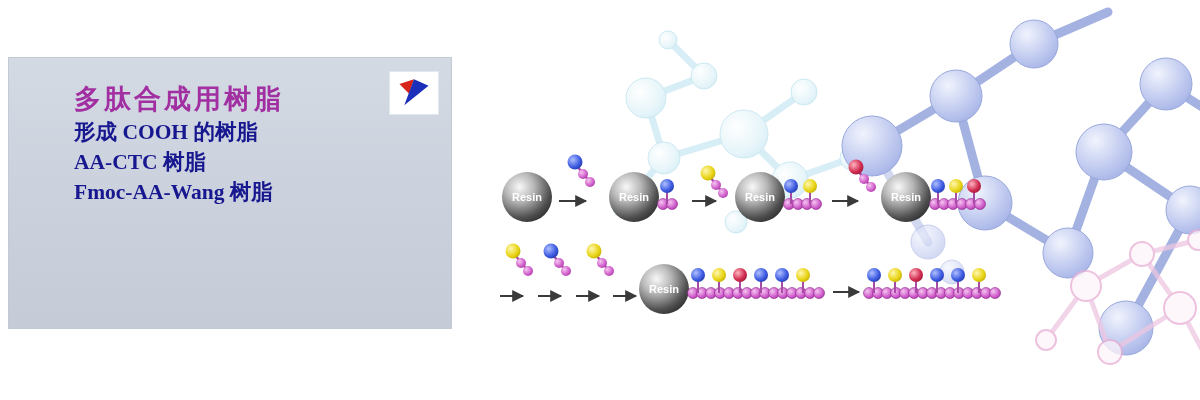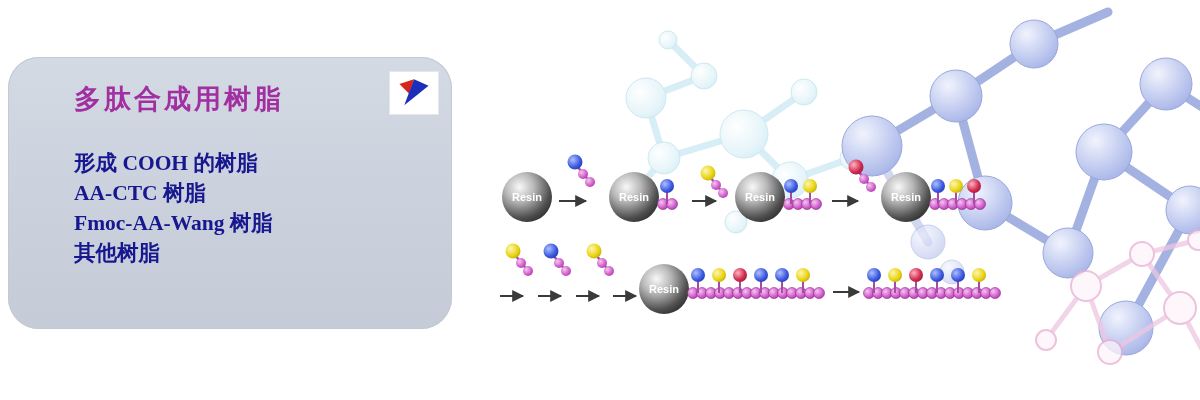--- a/index.html
+++ b/index.html
@@ -6,35 +6,34 @@
   .banner {
     position:relative; width:1200px; height:400px;
     background:#ffffff; overflow:hidden;
     font-family:"Liberation Sans", sans-serif;
   }
   .scene { position:absolute; left:0; top:0; width:1200px; height:400px; }
   .panel {
     position:absolute; left:8px; top:57px; width:444px; height:272px;
     background:linear-gradient(180deg,#d4dae4 0%, #cad1dc 55%, #c5ccd8 100%);
     box-shadow: inset 0 0 0 1px #c2cad6;
-    border-radius: 31px;
   }
   .panel-title {
     margin:0; padding:24px 0 0 66px;
     font-size:27px; font-weight:bold; letter-spacing:3px;
     color:#a12fa1;
     font-family:"Liberation Sans", sans-serif;
   }
   .logo-box {
     position:absolute; top:15px; right:14px; width:48px; height:42px;
     background:#ffffff; display:flex; align-items:center; justify-content:center;
     box-shadow:0 0 0 1px #e4e7ed;
   }
   .menu {
-    list-style:none; margin:31px 0 0 0; padding:0 0 0 66px;
+    list-style:none; margin:0 0 0 0; padding:0 0 0 66px;
     font-family:"Liberation Serif", serif;
     font-weight:bold; font-size:21.5px; line-height:30px;
     color:#17178f;
   }
   .menu li { cursor:pointer; white-space:nowrap; }
   .resin-label { font-family:"Liberation Sans", sans-serif; font-size:11px; font-weight:bold; fill:#ffffff; }
   .arrow { stroke:#3a3a3a; stroke-width:2; }
 </style>
 </head>
 <body>
@@ -313,17 +312,16 @@
       <svg width="40" height="34" viewBox="0 0 48 42">
         <polygon points="6,10 24,4 18,22" fill="#d82318"></polygon>
         <polygon points="24,4 42,12 12,36" fill="#1c2fba"></polygon>
       </svg>
     </div>
 
     <ul class="menu">
       <li>形成 COOH 的树脂</li>
       <li>AA-CTC 树脂</li>
       <li>Fmoc-AA-Wang 树脂</li>
-      <li>其他树脂</li>
     </ul>
   </div>
 
 </div>
 
 </body></html>

